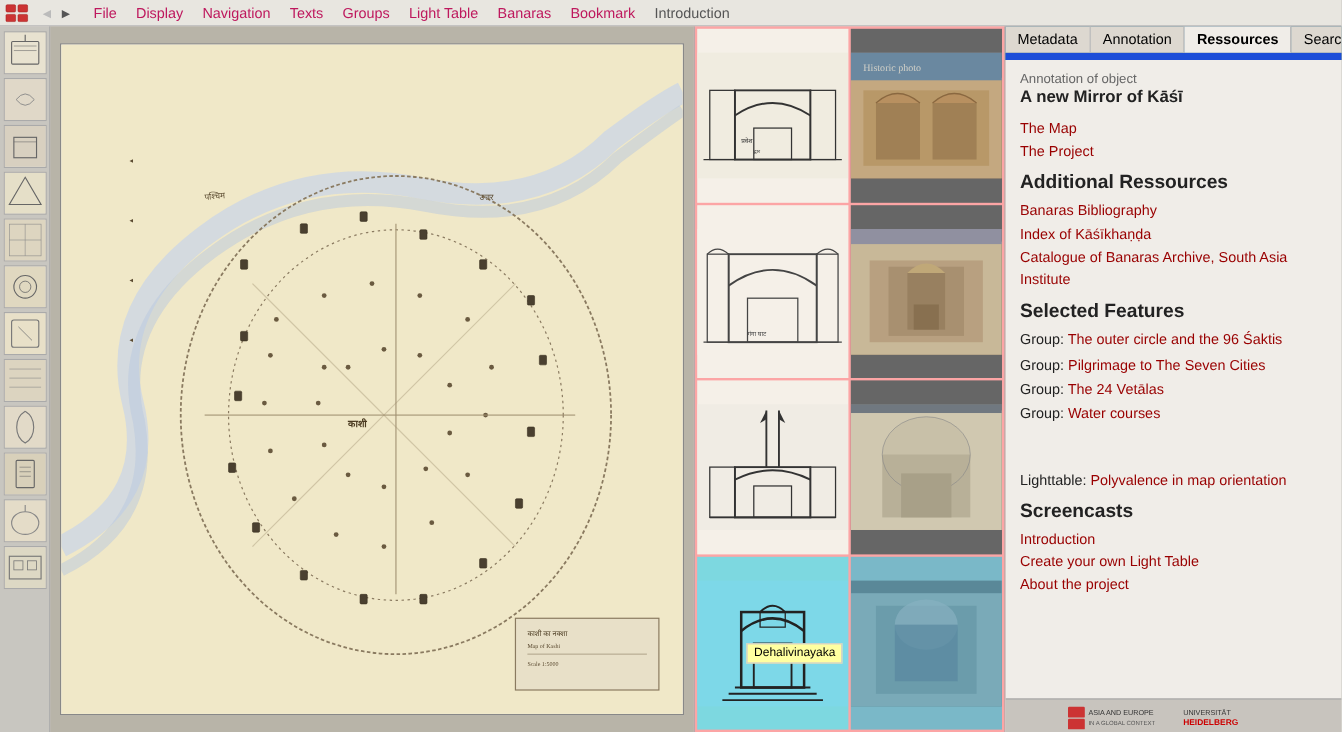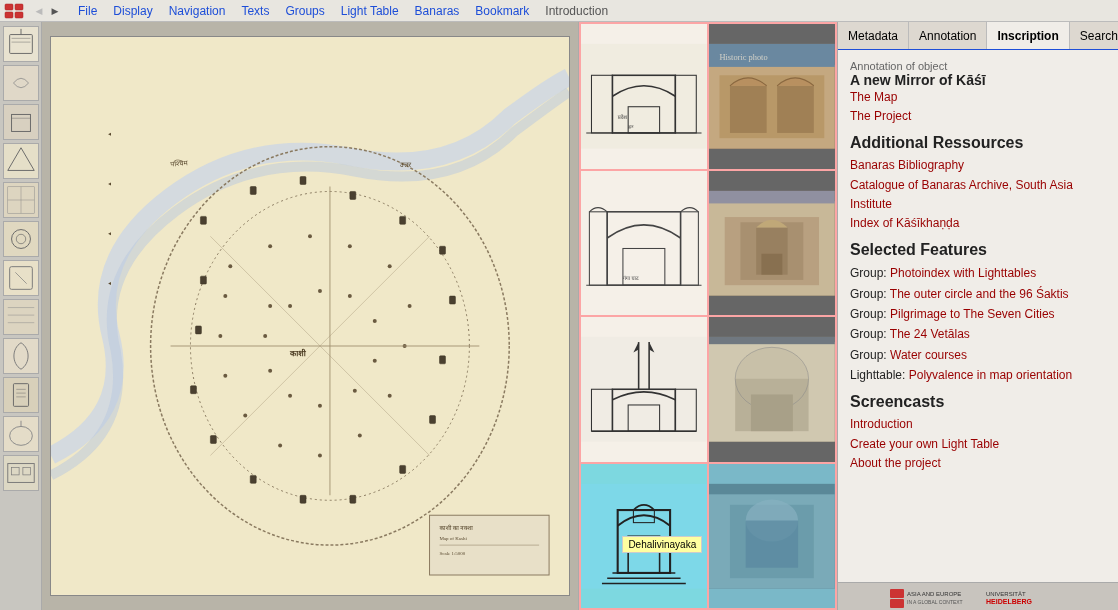--- a/index.html
+++ b/index.html
@@ -9,21 +9,21 @@
     #menu-bar {
       display: flex; align-items: center; background: #e8e6e0; border-bottom: 1px solid #bbb;
       height: 22px; padding: 0 4px; gap: 0;
     }
     #menu-bar .logo { display: flex; align-items: center; margin-right: 8px; }
     #menu-bar .logo svg { width: 20px; height: 16px; }
     .nav-arrows { display: flex; gap: 2px; margin-right: 8px; }
     .nav-arrow { width: 14px; height: 14px; cursor: pointer; display: flex; align-items: center; justify-content: center; font-size: 9px; color: #555; }
     .nav-arrow.disabled { color: #bbb; }
     .menu-items { display: flex; gap: 0; }
-    .menu-item { padding: 2px 8px; cursor: pointer; font-size: 12px; color: #1d4ed8; }
+    .menu-item { padding: 2px 8px; cursor: pointer; font-size: 12px; color: #be185d; }
     .breadcrumb { margin-left: 8px; font-size: 12px; color: #555; }
 
     
     #main { display: flex; height: 588px; }
 
     
     #left-panel {
       width: 44px; background: #c8c6c0; border-right: 1px solid #aaa;
       display: flex; flex-direction: column; align-items: center; padding: 4px 2px; gap: 3px;
       overflow-y: auto;
@@ -63,30 +63,30 @@
     .tooltip {
       position: absolute; background: #ffffa0; border: 1px solid #aaa; padding: 2px 6px;
       font-size: 11px; white-space: nowrap; z-index: 10; bottom: 60px; right: 10px;
     }
 
     
     #info-panel {
       width: 280px; background: #f0ede8; padding: 0; display: flex; flex-direction: column;
     }
     #info-tabs {
-      display: flex; background: #0c4a6e; border-bottom: 1px solid #1d4ed8; height: 28px;
+      display: flex; background: #0c4a6e; border-bottom: 6px solid #1d4ed8; height: 28px;
     }
     .info-tab {
       padding: 4px 10px; cursor: pointer; font-size: 12px; border-right: 1px solid #bbb;
       display: flex; align-items: center; background: #ddd8d0;
     }
     .info-tab.active { background: #f0ede8; font-weight: bold; }
     #info-content { padding: 10px 12px; overflow-y: auto; flex: 1; }
     .annotation-label { font-size: 11px; color: #666; margin-bottom: 0; }
-    .annotation-title { font-size: 14px; font-weight: bold; color: #222; }
+    .annotation-title { font-size: 14px; font-weight: bold; color: #222; margin-bottom: 10px; }
     .section-title { font-size: 16px; font-weight: bold; color: #222; margin: 8px 0 4px 0; }
     .link-item { display: block; color: #990000; font-size: 12px; cursor: pointer; line-height: 1.6; }
 
     
     #bottom-bar {
       display: flex; align-items: center; justify-content: center; background: #c8c4be;
       height: 28px; border-top: 1px solid #aaa; gap: 16px;
     }
 
     
@@ -420,51 +420,48 @@
         <ellipse cx="60" cy="35" rx="25" ry="20" fill="#88b0c0" opacity="0.7"></ellipse>
         <rect x="35" y="35" width="50" height="45" fill="#5888a0" opacity="0.7"></rect>
       </svg>
     </div>
   </div>
 
   <div id="info-panel">
     <div id="info-tabs">
       <div class="info-tab">Metadata</div>
       <div class="info-tab">Annotation</div>
-      <div class="info-tab active">Inscription</div>
+      <div class="info-tab active">Ressources</div>
       <div class="info-tab">Search</div>
     </div>
     <div id="info-content">
       <div class="annotation-label">Annotation of object</div>
       <div class="annotation-title">A new Mirror of Kāśī</div>
       <div>
         <a class="link-item">The Map</a>
         <a class="link-item">The Project</a>
       </div>
       <div class="section-title">Additional Ressources</div>
       <a class="link-item">Banaras Bibliography</a>
+      <a class="link-item">Index of Kāśīkhaṇḍa</a>
       <a class="link-item">Catalogue of Banaras Archive, South Asia Institute</a>
-      <a class="link-item">Index of Kāśīkhaṇḍa</a>
       <div class="section-title">Selected Features</div>
       <div style="font-size:12px;line-height:1.7;">
-        <span style="color:#222;">Group: </span><a class="link-item" style="display:inline;">Photoindex with Lighttables</a>
-      </div>
-      <div style="font-size:12px;line-height:1.7;">
         <span style="color:#222;">Group: </span><a class="link-item" style="display:inline;">The outer circle and the 96 Śaktis</a>
       </div>
       <div style="font-size:12px;line-height:1.7;">
         <span style="color:#222;">Group: </span><a class="link-item" style="display:inline;">Pilgrimage to The Seven Cities</a>
       </div>
       <div style="font-size:12px;line-height:1.7;">
         <span style="color:#222;">Group: </span><a class="link-item" style="display:inline;">The 24 Vetālas</a>
       </div>
       <div style="font-size:12px;line-height:1.7;">
         <span style="color:#222;">Group: </span><a class="link-item" style="display:inline;">Water courses</a>
       </div>
-      <div style="font-size:12px;line-height:1.7;">
+      <div style="font-size:12px;line-height:1.7;margin-top:35px;">
         <span style="color:#222;">Lighttable: </span><a class="link-item" style="display:inline;">Polyvalence in map orientation</a>
       </div>
       <div class="section-title">Screencasts</div>
       <a class="link-item">Introduction</a>
       <a class="link-item">Create your own Light Table</a>
       <a class="link-item">About the project</a>
     </div>
 
     <div id="bottom-bar">
       <svg width="80" height="22" viewBox="0 0 80 22">

